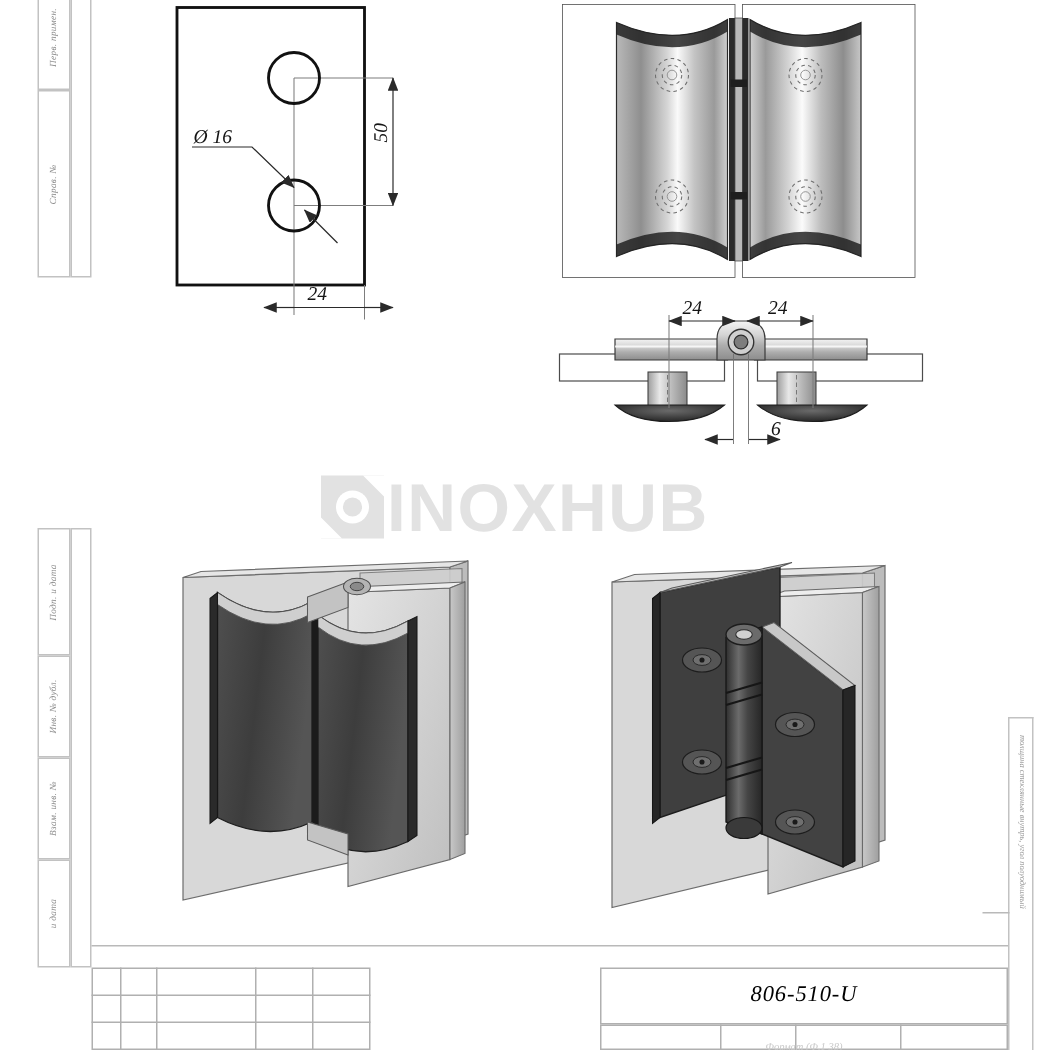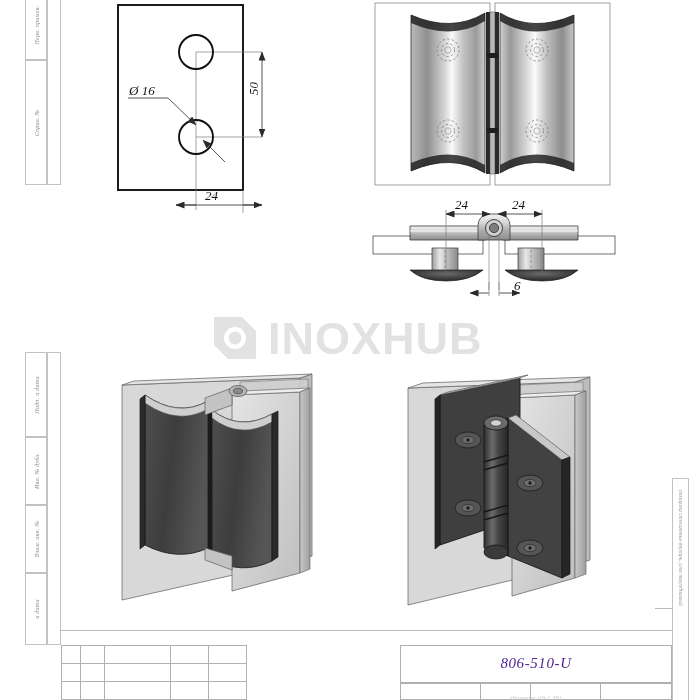--- a/index.html
+++ b/index.html
@@ -22,29 +22,29 @@
           font-family:"Liberation Serif",serif;}
 
   .rlabel{position:absolute;white-space:nowrap;font-size:5.6px;color:#9a9a9a;
           font-style:italic;transform-origin:left top;
           transform:rotate(90deg);font-family:"Liberation Serif",serif;}
 
   
   .tb{position:absolute;box-sizing:border-box;border:1px solid #b0b0b0;}
 
   .partno{position:absolute;left:0;right:0;text-align:center;
-          font-size:15px;font-style:italic;color:#4c1d95;
+          font-size:15px;font-style:italic;color:#000000;
           font-family:"Liberation Serif",serif;letter-spacing:.6px;}
 
   .bottomcut{position:absolute;left:0;right:0;text-align:center;
              font-size:7px;color:#c9c9c9;font-style:italic;
              overflow:hidden;height:7px;}
 
   
-  .wm{position:absolute;display:flex;align-items:center;gap:10px;
+  .wm{position:absolute;display:flex;align-items:center;
       pointer-events:none;user-select:none;}
   .wm-mark{width:46px;height:46px;position:relative;flex:0 0 auto;}
   .wm-text{font-family:"Liberation Sans",sans-serif;font-weight:bold;
            font-size:45px;color:#e2e2e2;letter-spacing:1px;line-height:1;}
 
   
   svg.draw{position:absolute;left:0;top:0;width:700px;height:700px;
            overflow:visible;}
   .thk{fill:none;stroke:#111;stroke-width:1.9;}
   .thn{fill:none;stroke:#7d7d7d;stroke-width:.7;}

